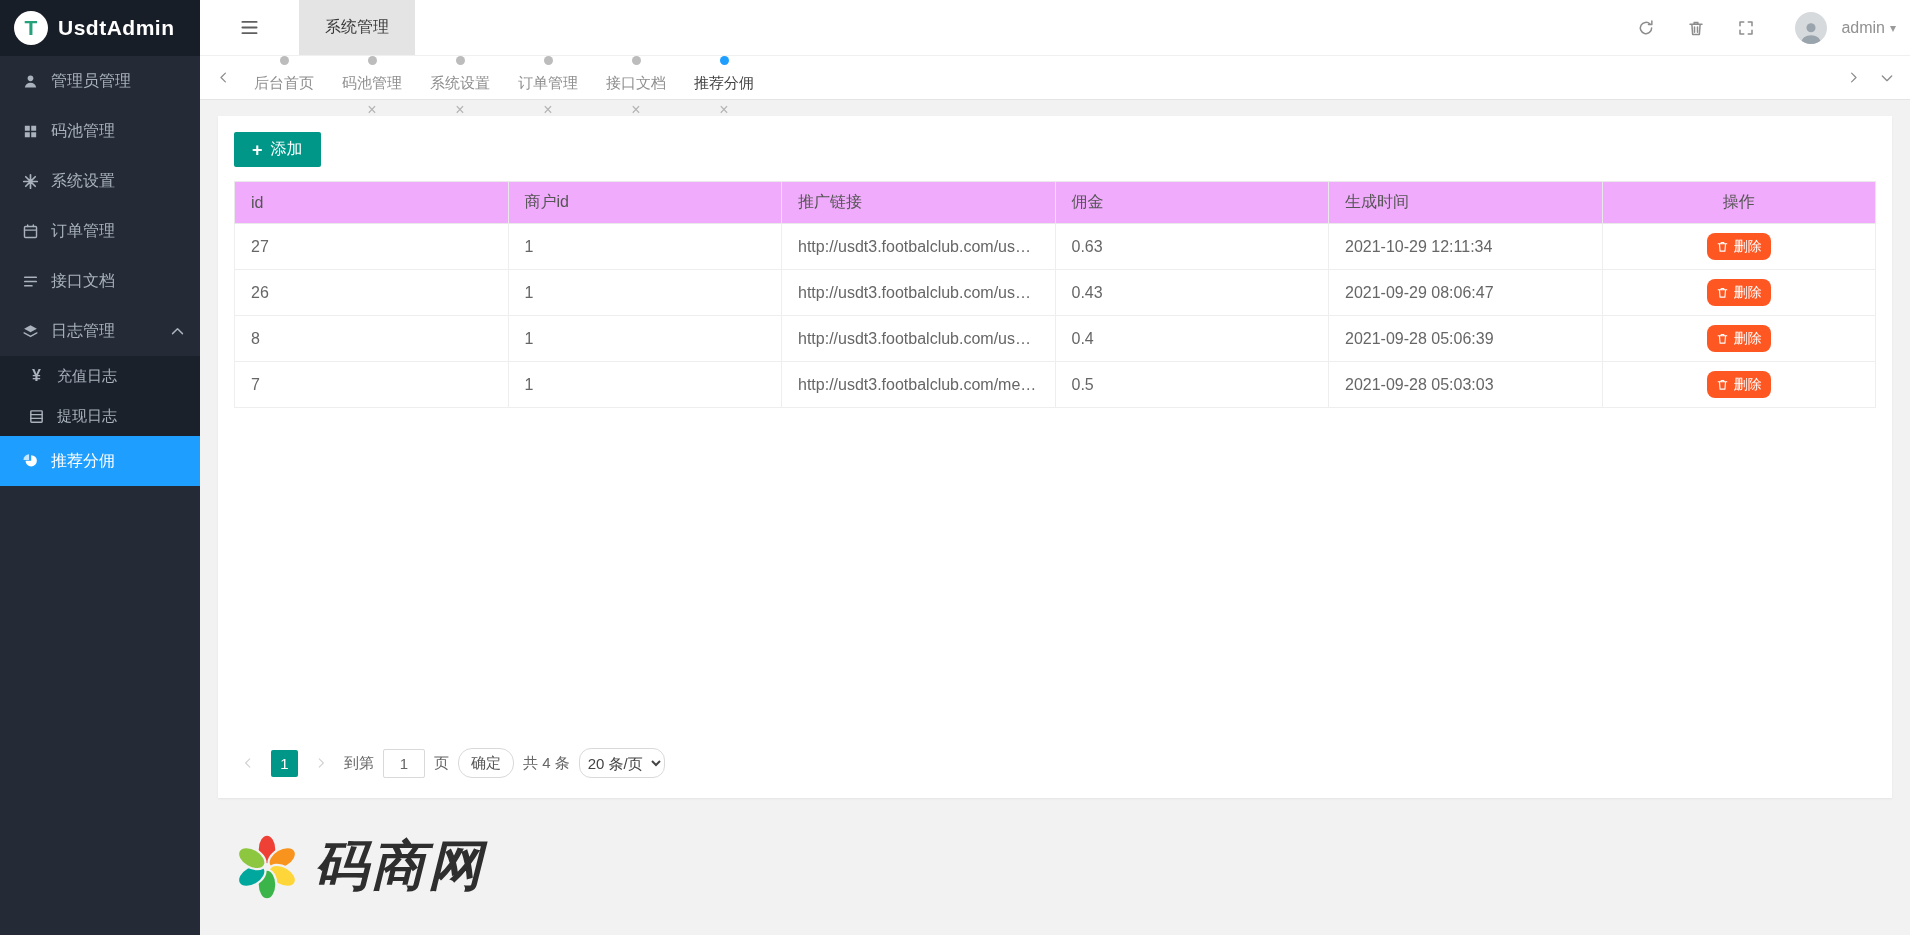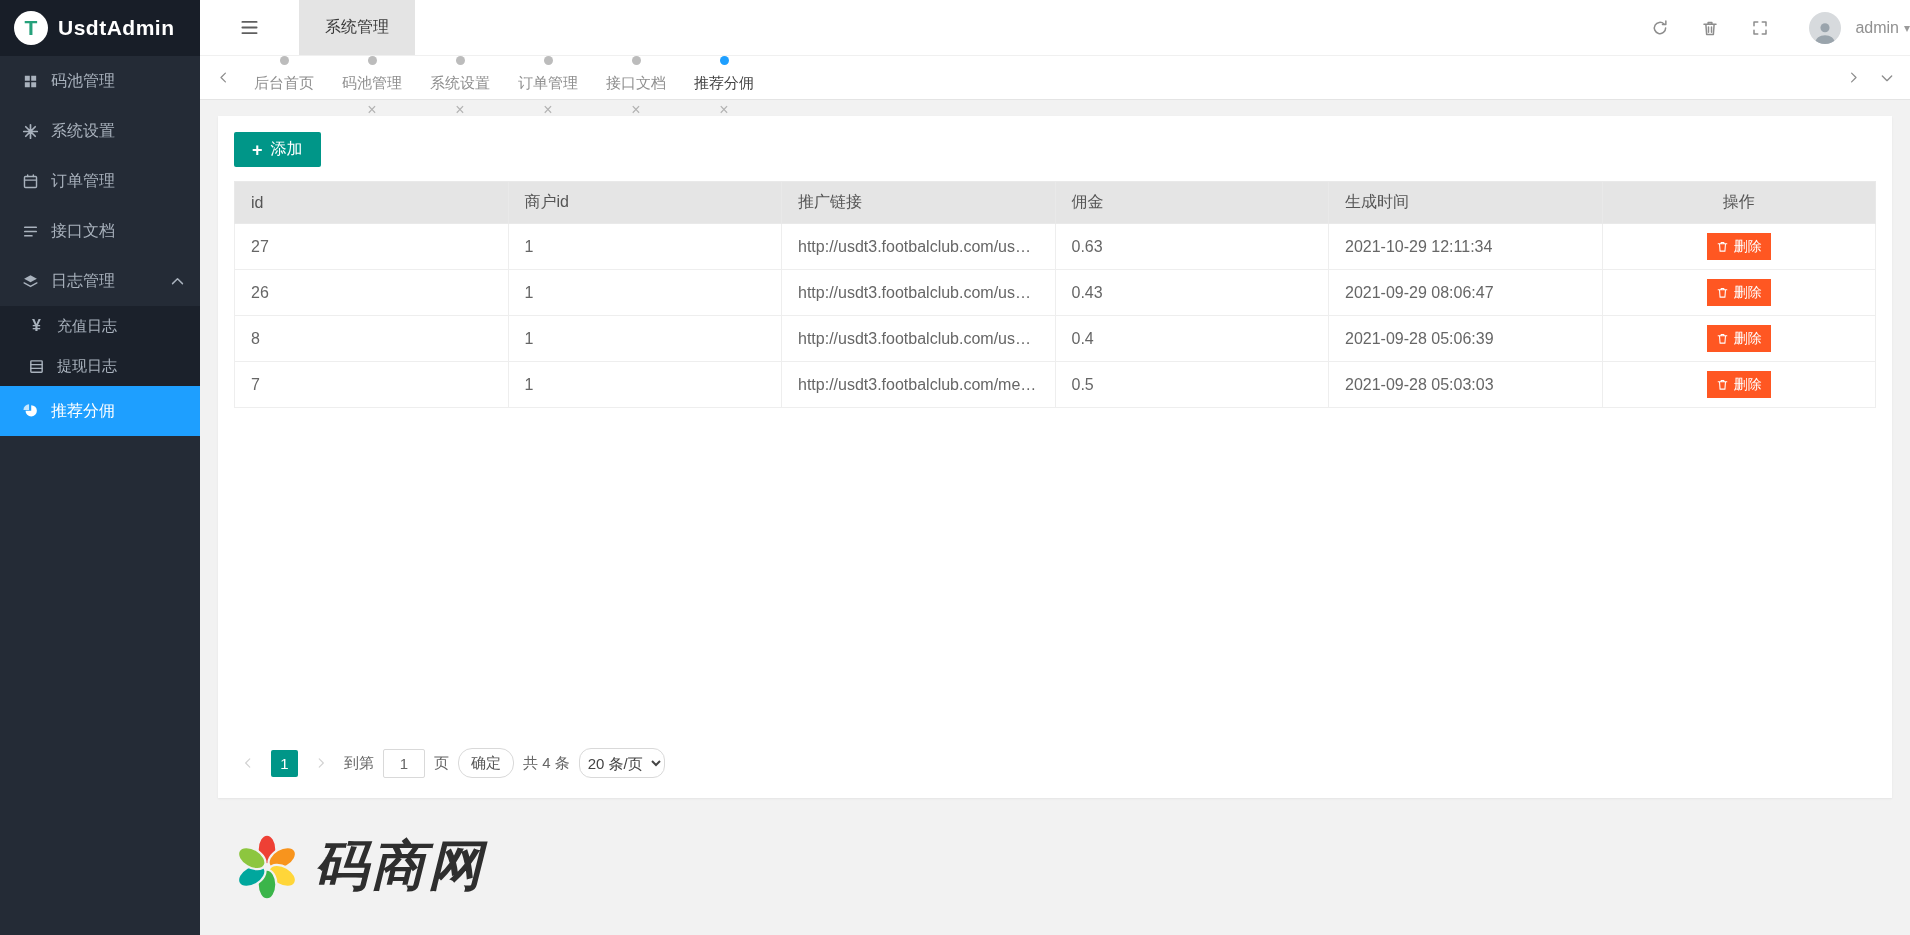--- a/index.html
+++ b/index.html
@@ -20,21 +20,21 @@
   .submenu { background:#1b212b; }
   .submenu .menu-item { height:40px; font-size:15px; padding-left:28px; }
   .chev-right { margin-left:auto; }
 
   
   .main { flex:1; display:flex; flex-direction:column; min-width:0; }
 
   .header { height:56px; background:#fff; display:flex; align-items:center; flex-shrink:0; border-bottom:1px solid #f0f0f0; }
   .fold-btn { margin-left:40px; color:#5f5f5f; cursor:pointer; display:flex; }
   .header-tab { margin-left:40px; height:100%; padding:0 26px; display:flex; align-items:center; background:#e4e4e4; color:#3a3a3a; font-size:16px; cursor:pointer; }
-  .header-right { margin-left:auto; display:flex; align-items:center; gap:32px; color:#8d8d8d; }
+  .header-right { margin-left:auto; display:flex; align-items:center; gap:32px; padding-right:14px; color:#8d8d8d; }
   .hicon { cursor:pointer; display:flex; }
   .avatar { width:32px; height:32px; border-radius:50%; background:#d7dadd; overflow:hidden; display:flex; align-items:flex-end; justify-content:center; cursor:pointer; margin-left:8px; }
   .username { color:#919191; font-size:16px; display:flex; align-items:center; gap:5px; cursor:pointer; margin-left:-18px; }
   .username .caret { font-size:12px; color:#9a9a9a; }
 
   .tabbar { height:44px; background:#fff; border-bottom:1px solid #e4e4e4; display:flex; align-items:center; flex-shrink:0; padding:0 6px; }
   .tab-nav { width:34px; height:100%; display:flex; align-items:center; justify-content:center; color:#8d8d8d; cursor:pointer; }
   .tab { height:100%; display:flex; align-items:center; gap:9px; padding:0 14px; font-size:15px; color:#8f8f8f; cursor:pointer; white-space:nowrap;flex-direction:column; }
   .tab .dot { width:9px; height:9px; border-radius:50%; background:#bcbcbc; flex-shrink:0; }
   .tab .close { color:#b3b3b3; font-size:16px; line-height:1; cursor:pointer; }
@@ -43,24 +43,24 @@
   .tabbar-right { margin-left:auto; display:flex; align-items:center; }
 
   .content { flex:1; padding:16px 18px 0; }
   .card { background:#fff; height:682px; padding:16px; box-shadow:0 1px 2px rgba(0,0,0,.06); display:flex; flex-direction:column; }
 
   .add-btn { background:#009688; color:#fff; border:none; height:35px; padding:0 18px; font-size:16px; border-radius:2px; display:inline-flex; align-items:center; gap:8px; width:max-content; cursor:pointer; }
   .add-btn .plus { font-size:18px; font-weight:bold; line-height:1; }
 
   .table-wrap { margin-top:14px; }
   table { width:100%; border-collapse:collapse; table-layout:fixed; font-size:16px; color:#666; }
-  th { background:#e5e5e5; font-weight:normal; color:#555; text-align:left; padding:10px 16px; border:1px solid #e9e9e9; }
+  th { background:#f0abfc; font-weight:normal; color:#555; text-align:left; padding:10px 16px; border:1px solid #e9e9e9; }
   td { padding:9px 16px; border:1px solid #eeeeee; background:#fff; overflow:hidden; text-overflow:ellipsis; white-space:nowrap; }
   th.center, td.center { text-align:center; }
-  .del-btn { background:#ff5722; color:#fff; border:none; height:27px; padding:0 9px; font-size:14px; border-radius:0; display:inline-flex; align-items:center; gap:5px; cursor:pointer; }
+  .del-btn { background:#ff5722; color:#fff; border:none; height:27px; padding:0 9px; font-size:14px; border-radius:8px; display:inline-flex; align-items:center; gap:5px; cursor:pointer; }
 
   .pagination { margin-top:auto; display:flex; align-items:center; gap:9px; padding-bottom:4px; font-size:15px; color:#666; }
   .pg-arrow { width:28px; height:28px; display:flex; align-items:center; justify-content:center; color:#d2d2d2; cursor:default; }
   .pg-current { min-width:27px; height:27px; padding:0 4px; background:#009688; color:#fff; display:flex; align-items:center; justify-content:center; border-radius:2px; }
   .pg-text { color:#666; }
   .pg-input { width:42px; height:29px; border:1px solid #d9d9d9; border-radius:2px; text-align:center; font-size:15px; color:#666; outline:none; }
   .pg-confirm { height:30px; padding:0 12px; background:#fff; border:1px solid #d9d9d9; border-radius:14px; font-size:15px; color:#555; cursor:pointer; }
   .pg-size { height:30px; border:1px solid #d9d9d9; border-radius:12px; background:#fff; font-size:15px; color:#444; padding:0 4px; outline:none; }
 
   .footer { height:137px; display:flex; align-items:center; gap:14px; padding-left:16px;font-style:italic; }
@@ -73,20 +73,27 @@
 
 <div class="app">
 
   <aside class="sidebar">
     <div class="logo">
       <div class="logo-circle">T</div>
       <div class="logo-title">UsdtAdmin</div>
     </div>
     <nav class="menu">
 
+      <div class="menu-item">
+        <svg class="ic" viewBox="0 0 24 24">
+            <circle cx="12" cy="7.5" r="4" fill="currentColor" stroke="none"></circle>
+            <path d="M4 20.5c.6-4.5 4-6.7 8-6.7s7.4 2.2 8 6.7z" fill="currentColor" stroke="none"></path>
+          </svg>
+        <span>管理员管理</span>
+      </div>
 
       <div class="menu-item">
         <svg class="ic" viewBox="0 0 24 24">
             <path d="M4 4h7v7H4zM13 4h7v7h-7zM4 13h7v7H4zM13 13h7v7h-7z" fill="currentColor" stroke="none"></path>
           </svg>
         <span>码池管理</span>
       </div>
 
       <div class="menu-item">
         <svg class="ic" viewBox="0 0 24 24" style="stroke-width:2.4">

